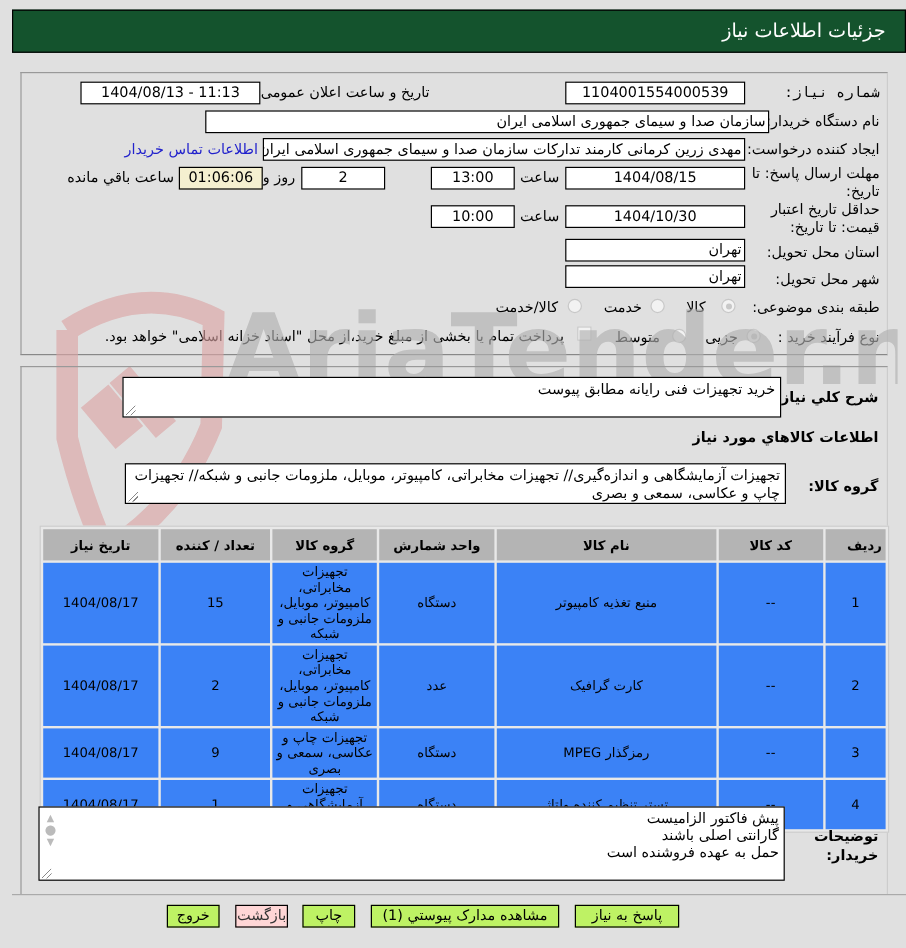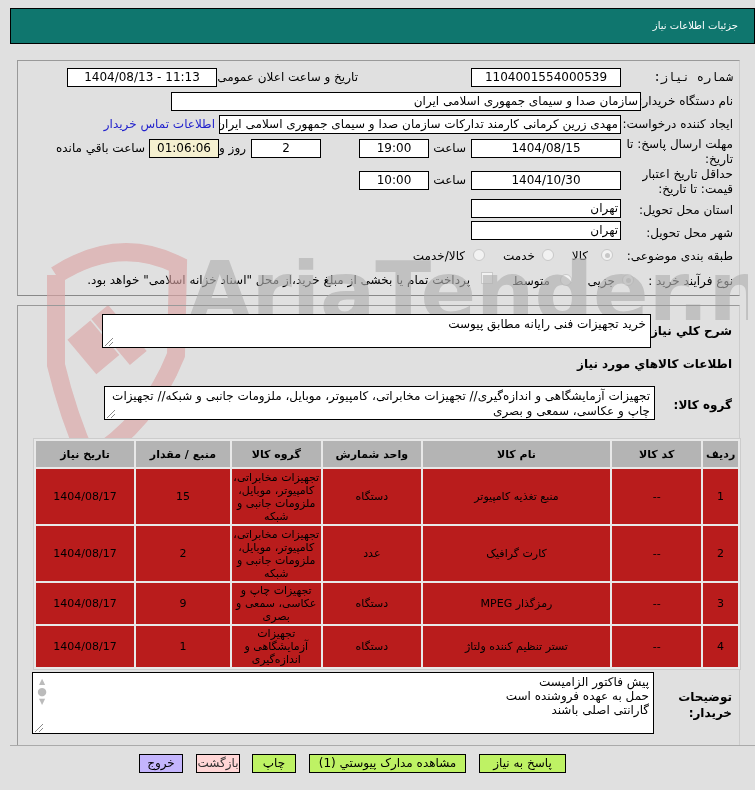--- a/index.html
+++ b/index.html
@@ -9,22 +9,22 @@
     background: #e0e0e0;
     font-family: "DejaVu Sans", sans-serif;
     font-size: 12px;
     color: #000;
     position: relative;
     overflow: hidden;
   }
   .abs { position: absolute; }
   .header-bar {
     left: 10px; top: 8px; width: 745px; height: 36px;
-    background: #0f766e; border: 1px solid #000;
-    color: #fff; font-size: 10px;
+    background: #14532d; border: 1px solid #000;
+    color: #fff; font-size: 16px;
     direction: rtl; padding-right: 16px; line-height: 34px;
   }
   .panel1 { left: 17px; top: 60px; width: 723px; height: 236px; border-top:1px solid #999; border-left:1px solid #999; border-bottom:1px solid #888; border-right:1px solid #ccc;}
   .panel2 { left: 17px; top: 305px; width: 723px; height: 440px; border-top:1px solid #999; border-left:1px solid #999; border-right:1px solid #ccc; border-bottom:none;}
   .hr-line { left: 10px; top: 745px; width: 745px; height: 1px; background: #aaa; }
   .lbl { direction: rtl; text-align: right; font-size: 12px; white-space: nowrap; }
   .lbl-bold { font-weight: bold; }
   .box {
     background: #fff; border: 1px solid #000;
     font-size: 12px; height: 19px; line-height: 17px;
@@ -56,29 +56,29 @@
     border-collapse: separate; border-spacing: 2px;
     background: #e8e8e8;
     direction: rtl;
     border: 1px solid #ccc;
   }
   table.items th {
     background: #b4b4b4; font-weight: bold; font-size: 11px;
     height: 26px; text-align: center;
   }
   table.items td {
-    background: #b91c1c; font-size: 11px; text-align: center;
+    background: #3b82f6; font-size: 11px; text-align: center;
     line-height: 13px;
   }
   .btn {
     border: 1px solid #000; height: 19px; line-height: 17px;
     text-align: center; font-size: 12px; direction: rtl; white-space: nowrap;
   }
   .btn.green { background: #bef264; }
-  .btn.pink { background: #c4b5fd; }
+  .btn.pink { background: #bef264; }
   .btn.pink2 { background: #ffd6d6; color: #333; }
   .scroll-arrows {
     position: absolute; left: 4px; top: 4px; width: 10px; color: #bbb; font-size: 8px; line-height: 10px; text-align:center;
   }
   .watermark {
     left: 28px; top: 225px; width: 720px; height: 260px; pointer-events: none; opacity: 0.85;
   }
 </style>
 </head>
 <body>
@@ -98,21 +98,21 @@
 <div class="abs box r" style="left:171px; top:92px; width:470px;">سازمان صدا و سیمای جمهوری اسلامی ایران</div>
 
 <div class="abs lbl" style="right:22px; top:117px;">ایجاد کننده درخواست:</div>
 <div class="abs box r" style="left:219px; top:115px; width:402px;">مهدی زرین کرمانی کارمند تدارکات سازمان صدا و سیمای جمهوری اسلامی ایران</div>
 <div class="abs link" style="right:540px; top:117px;">اطلاعات تماس خریدار</div>
 
 <div class="abs lbl" style="right:22px; top:137px;">مهلت ارسال پاسخ: تا</div>
 <div class="abs lbl" style="right:22px; top:152px;">تاریخ:</div>
 <div class="abs box c" style="left:471px; top:139px; width:150px;">1404/08/15</div>
 <div class="abs lbl" style="right:289px; top:141px;">ساعت</div>
-<div class="abs box c" style="left:359px; top:139px; width:70px;">19:00</div>
+<div class="abs box c" style="left:359px; top:139px; width:70px;">13:00</div>
 <div class="abs box c" style="left:251px; top:139px; width:70px;">2</div>
 <div class="abs lbl" style="right:509px; top:141px;">روز و</div>
 <div class="abs box c timer" style="left:149px; top:139px; width:70px;">01:06:06</div>
 <div class="abs lbl" style="right:610px; top:141px;">ساعت باقي مانده</div>
 
 <div class="abs lbl" style="right:22px; top:167px;">حداقل تاریخ اعتبار</div>
 <div class="abs lbl" style="right:22px; top:182px;">قیمت: تا تاریخ:</div>
 <div class="abs box c" style="left:471px; top:171px; width:150px;">1404/10/30</div>
 <div class="abs lbl" style="right:289px; top:173px;">ساعت</div>
 <div class="abs box c" style="left:359px; top:171px; width:70px;">10:00</div>
@@ -164,26 +164,26 @@
 
 <div class="abs lbl lbl-bold" style="right:23px; top:398px;">گروه کالا:</div>
 <div class="abs textarea" style="left:104px; top:386px; width:551px; height:34px;">
   <span>تجهیزات آزمایشگاهی و اندازه‌گیری// تجهیزات مخابراتی، کامپیوتر، موبایل، ملزومات جانبی و شبکه// تجهیزات چاپ و عکاسی، سمعی و بصری</span>
   <span class="resize-grip"></span>
 </div>
 
 <table class="abs items" style="left:33px; top:438px; width:708px;">
   <thead>
     <tr>
-      <th style="width:24px;">ردیف</th>
+      <th style="width:24px;padding-left:16px;">ردیف</th>
       <th style="width:80px;">کد کالا</th>
       <th style="width:168px;">نام کالا</th>
       <th style="width:88px;">واحد شمارش</th>
       <th style="width:80px;">گروه کالا</th>
-      <th style="width:84px;">منبع / مقدار</th>
+      <th style="width:84px;">تعداد / کننده</th>
       <th style="width:88px;">تاریخ نیاز</th>
     </tr>
   </thead>
   <tbody>
     <tr style="height:55px;">
       <td>1</td>
       <td>--</td>
       <td>منبع تغذیه کامپیوتر</td>
       <td>دستگاه</td>
       <td>تجهیزات مخابراتی، کامپیوتر، موبایل، ملزومات جانبی و شبکه</td>
@@ -217,22 +217,22 @@
       <td>1</td>
       <td>1404/08/17</td>
     </tr>
   </tbody>
 </table>
 
 <div class="abs lbl lbl-bold" style="right:23px; top:690px;">توضیحات</div>
 <div class="abs lbl lbl-bold" style="right:23px; top:706px;">خریدار:</div>
 <div class="abs textarea" style="left:32px; top:672px; width:622px; height:62px; padding-top:2px; line-height:14px;">
   <div>پیش فاکتور الزامیست</div>
+  <div>گارانتی اصلی باشند</div>
   <div>حمل به عهده فروشنده است</div>
-  <div>گارانتی اصلی باشند</div>
   <div class="scroll-arrows">
     <div>▲</div>
     <div style="font-size:11px;">●</div>
     <div>▼</div>
   </div>
   <span class="resize-grip"></span>
 </div>
 
 <div class="abs hr-line"></div>
 

